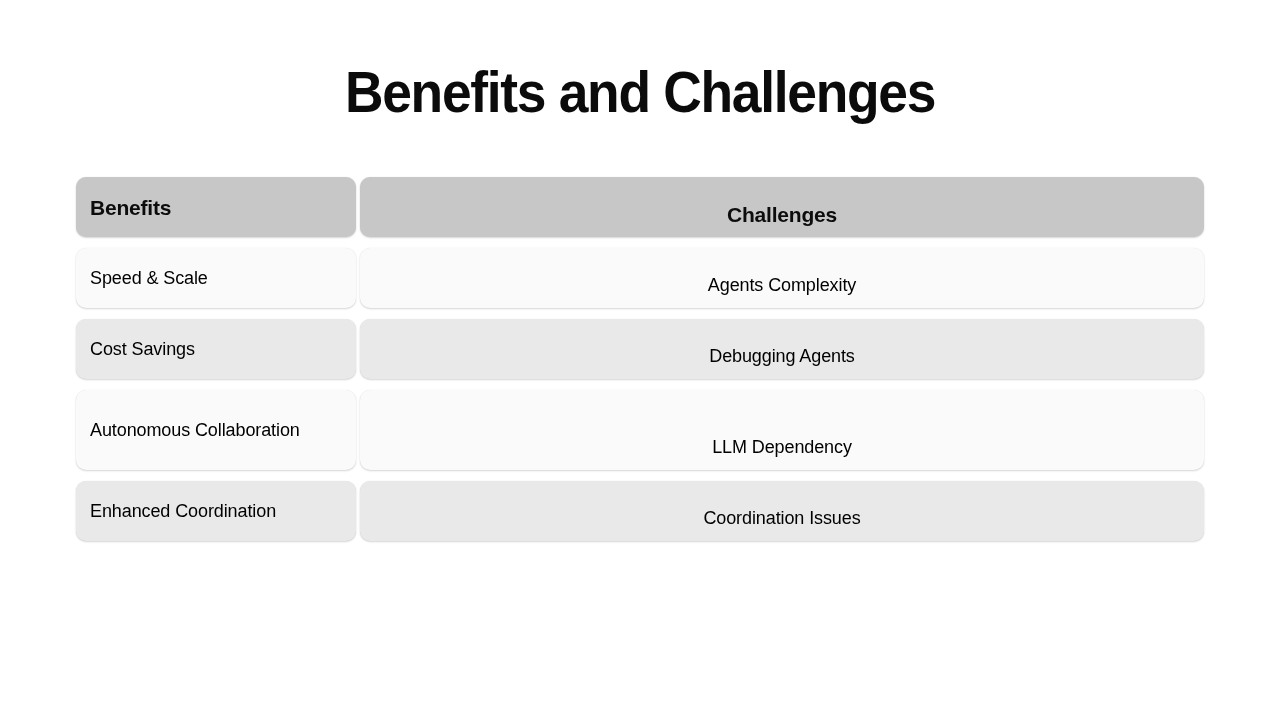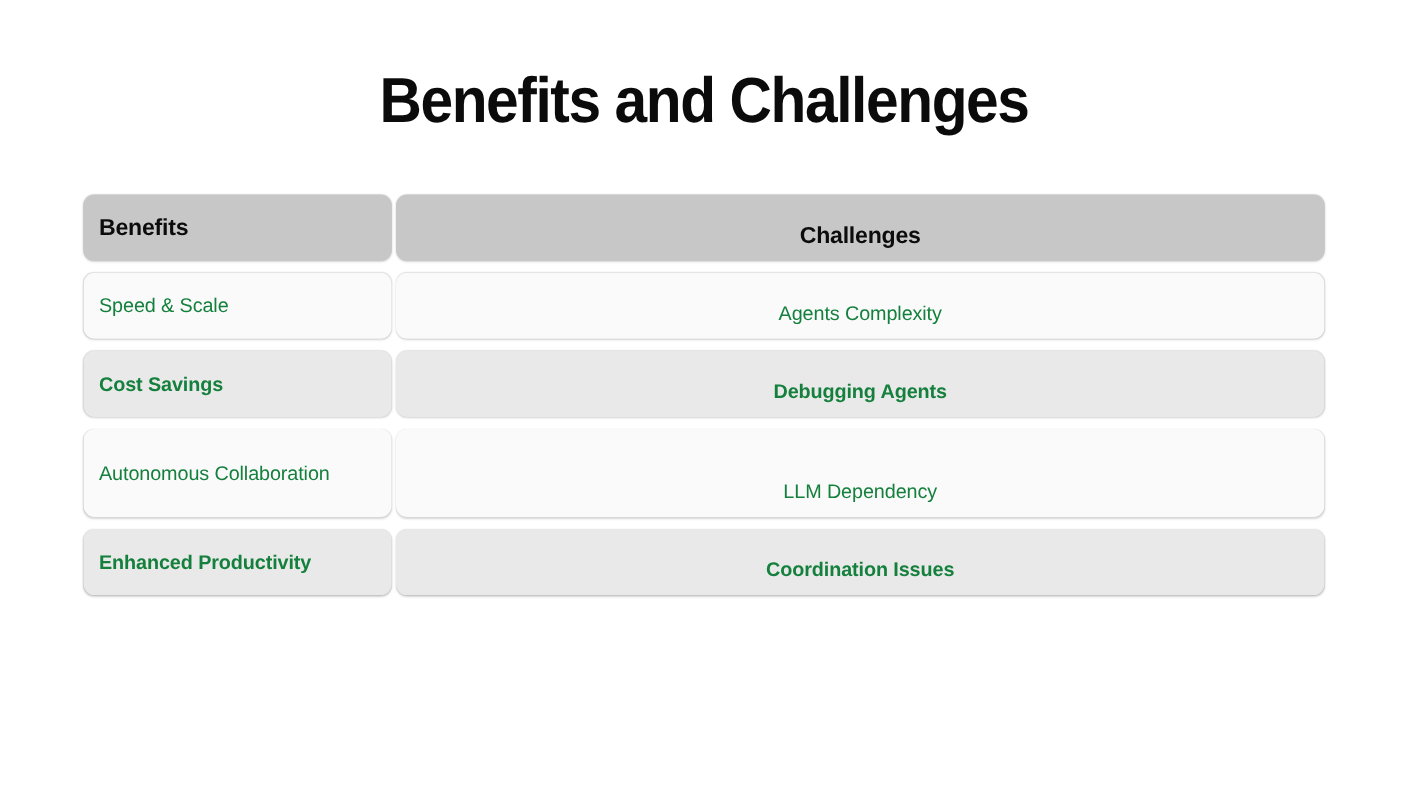--- a/index.html
+++ b/index.html
@@ -48,21 +48,21 @@
     column-gap: 4px;
     margin-bottom: 11px;
   }
   .cell {
     box-sizing: border-box;
     display: flex;
     align-items: center;
     padding: 10px 14px;
     font-size: 18px;
     line-height: 25px;
-    color: #15803d;
+    color: #000000;
     border-radius: 10px;
     box-shadow: 0 1px 2px rgba(0,0,0,0.16), 0 0 1px rgba(0,0,0,0.10);
     background: #fafafa;
     letter-spacing: -0.1px;
   }
   .cell.col-benefits {
     width: 280px;
     flex: 0 0 280px;
     justify-content: flex-start;
     text-align: left;
@@ -77,21 +77,20 @@
     background: #c7c7c7;
     font-weight: 700;
     font-size: 21px;
     color: #0c0c0c;
     justify-content: center;
     text-align: center;
     letter-spacing: -0.2px;
   }
   .cell.shade {
     background: #e9e9e9;
-    font-weight: bold;
   }
   .cell.plain {
     background: #fafafa;
   }
 
   .h-header { height: 60px; }
   .h-normal { height: 60px; }
   .h-tall   { height: 80px; }
 
   .cell .cell-text {
@@ -141,21 +140,21 @@
       <div class="cell col-benefits plain h-tall">
         <span class="cell-text">Autonomous Collaboration</span>
       </div>
       <div class="cell col-challenges plain h-tall">
         <span class="cell-text">LLM Dependency</span>
       </div>
     </div>
 
     <div class="table-row">
       <div class="cell col-benefits shade h-normal">
-        <span class="cell-text">Enhanced Productivity</span>
+        <span class="cell-text">Enhanced Coordination</span>
       </div>
       <div class="cell col-challenges shade h-normal">
         <span class="cell-text">Coordination Issues</span>
       </div>
     </div>
 
   </div>
 </div>
 
 </body></html>

